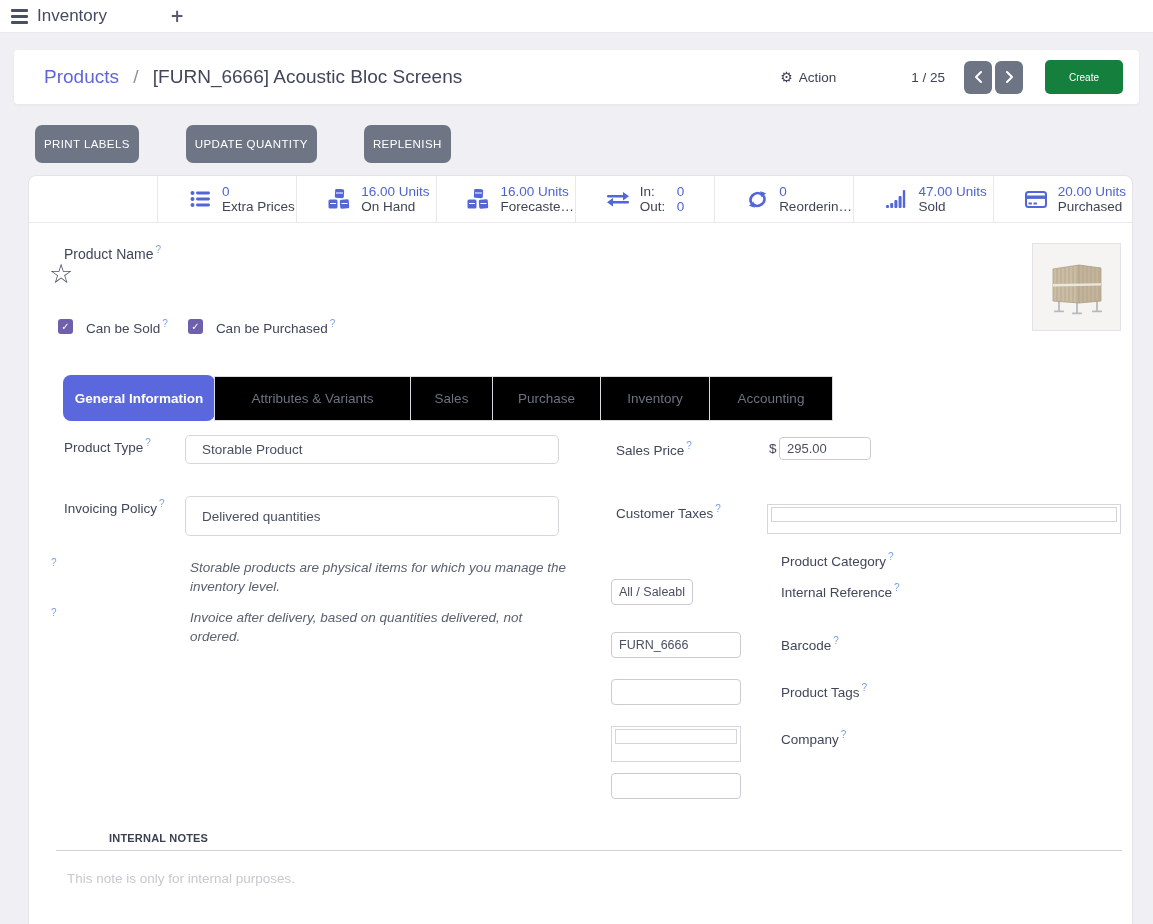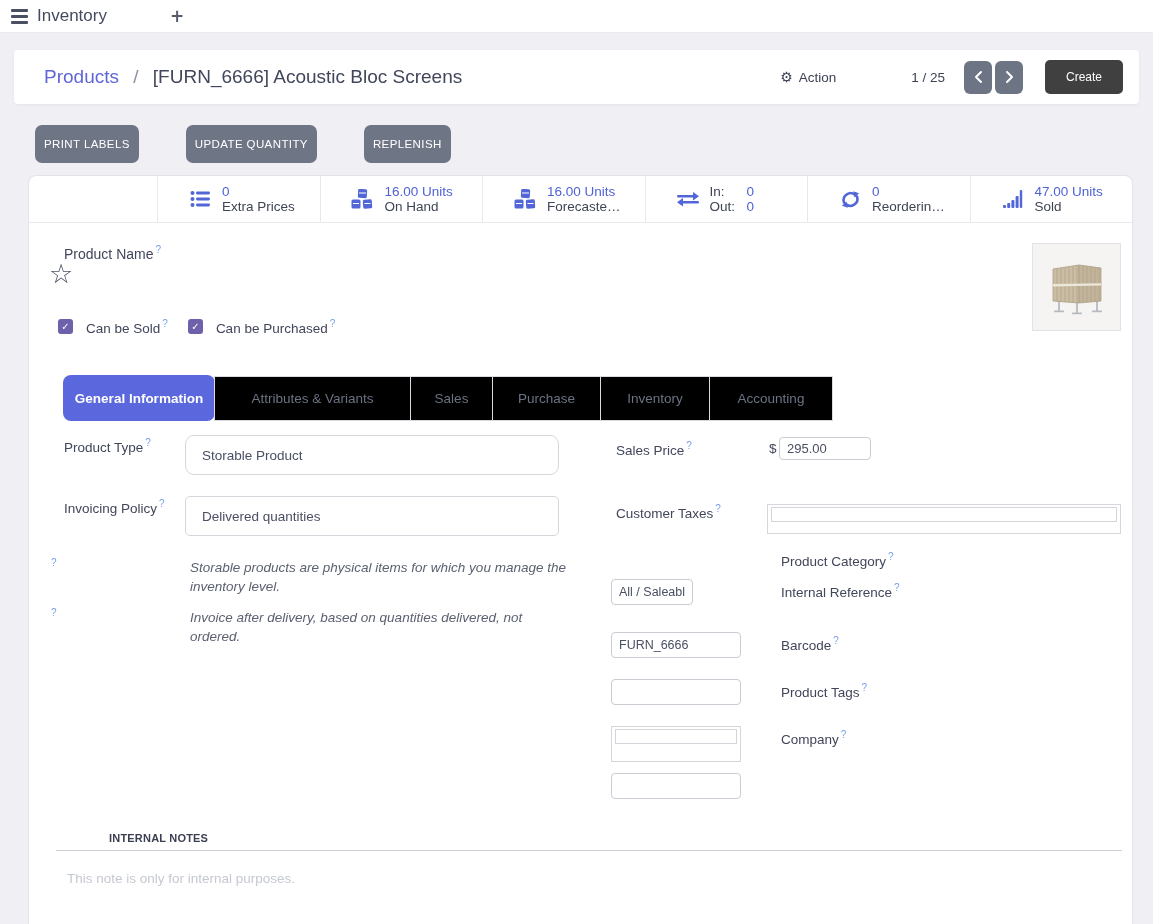--- a/index.html
+++ b/index.html
@@ -32,22 +32,22 @@
   .crumb-parent { color:#6065d8; cursor:pointer; }
   .crumb-sep { color:#8c90a0; margin:0 9px; }
   .crumb-current { color:#41465a; }
   .crumb-right { margin-left:auto; display:flex; align-items:center; margin-right:16px; }
   .action-menu { display:flex; align-items:center; gap:6px; font-size:13.5px; color:#3d4254; cursor:pointer; }
   .gear-glyph { font-family:"DejaVu Sans", sans-serif; font-size:14px; color:#3d4254; }
   .pager { margin-left:75px; font-size:13.5px; color:#3d4254; }
   .nav-btns { margin-left:19px; display:flex; gap:3px; }
   .nav-btn { width:28px; height:33px; background:#6d7484; border-radius:6px;
              display:flex; align-items:center; justify-content:center; cursor:pointer; border:none; }
-  .create-btn { margin-left:22px; width:78px; height:34px; background:#404040; color:#fff;
-                border:none; border-radius:5px; font-size:12px; cursor:pointer;
+  .create-btn { margin-left:22px; width:78px; height:34px; background:#15803d; color:#fff;
+                border:none; border-radius:5px; font-size:10px; cursor:pointer;
                 font-family:"Liberation Sans", sans-serif; }
   
   .btn-row { position:absolute; top:125px; left:35px; display:flex; gap:47px; }
   .gray-btn { height:38px; padding:0 9px; min-width:60px; background:#6e7585; color:#ffffff;
               border:none; border-radius:7px; font-size:11.5px; letter-spacing:.4px; cursor:pointer;
               font-family:"Liberation Sans", sans-serif; }
   
   .sheet {
     position:absolute; top:175px; left:28px; width:1105px; height:749px;
     background:#ffffff; border:1px solid #e3e3e8; border-bottom:none;
@@ -274,20 +274,34 @@
               <rect x="16.8" y="0" width="2.4" height="18" rx="1"></rect>
             </g>
           </svg>
       </span>
       <span class="stat-text">
         <span class="stat-value">47.00 Units</span>
         <span class="stat-label">Sold</span>
       </span>
     </div>
 
+    <div class="stat-cell">
+      <span class="stat-ico">
+        <svg width="22" height="17" viewBox="0 0 22 17">
+            <rect x="1" y="1" width="20" height="15" rx="2.5" fill="none" stroke="#5366d8" stroke-width="2"></rect>
+            <rect x="2" y="4.5" width="18" height="3.4" fill="#5366d8"></rect>
+            <rect x="3.5" y="11.5" width="3.4" height="2" fill="#5366d8"></rect>
+            <rect x="8.5" y="11.5" width="3.4" height="2" fill="#5366d8"></rect>
+          </svg>
+      </span>
+      <span class="stat-text">
+        <span class="stat-value">20.00 Units</span>
+        <span class="stat-label">Purchased</span>
+      </span>
+    </div>
   </div>
 
   <div class="fld-label" style="left:35px; top:68px;">
     <span>Product Name</span><sup class="qmark">?</sup>
   </div>
   <div class="star">☆</div>
 
   <div class="check-row">
     <div class="cbx">
       <span>✓</span>
@@ -340,21 +354,21 @@
     <div class="tab plain tw-av">Attributes &amp; Variants</div>
     <div class="tab plain tw-sa">Sales</div>
     <div class="tab plain tw-pu">Purchase</div>
     <div class="tab plain tw-in">Inventory</div>
     <div class="tab plain tw-ac">Accounting</div>
   </div>
 
   <div class="fld-label" style="left:35px; top:261px; font-size:13.5px;">
     <span>Product Type</span><sup class="qmark">?</sup>
   </div>
-  <div class="ro-box" style="left:156px; top:259px; width:374px; height:40px;border-radius:9px;">Storable Product</div>
+  <div class="ro-box" style="left:156px; top:259px; width:374px; height:29px;">Storable Product</div>
 
   <div class="fld-label" style="left:35px; top:322px; font-size:13.5px;">
     <span>Invoicing Policy</span><sup class="qmark">?</sup>
   </div>
   <div class="ro-box" style="left:156px; top:320px; width:374px; height:40px;">Delivered quantities</div>
 
   <div class="help-q" style="left:22px; top:381px;">?</div>
   <div class="help-txt" style="top:382px;">Storable products are physical items for which you manage the inventory level.</div>
 
   <div class="help-q" style="left:22px; top:431px;">?</div>

